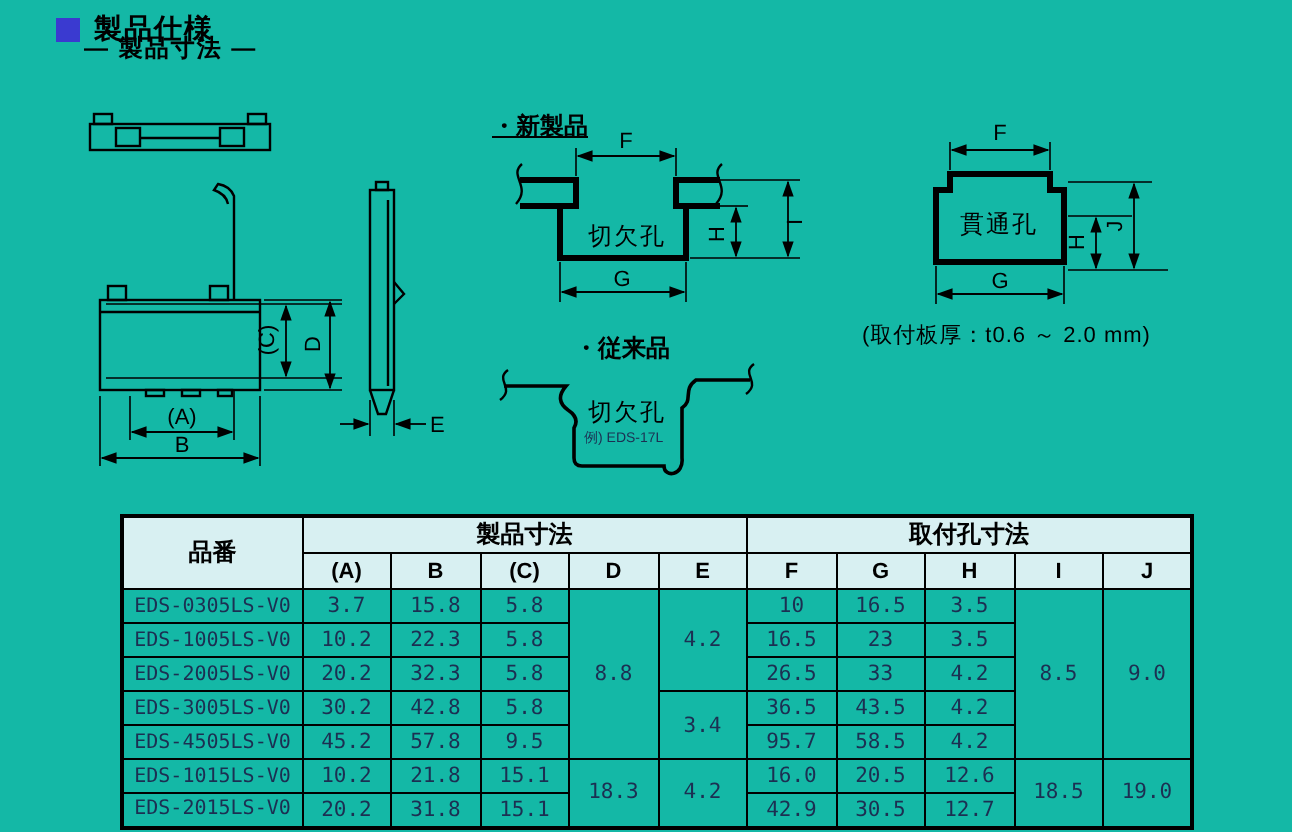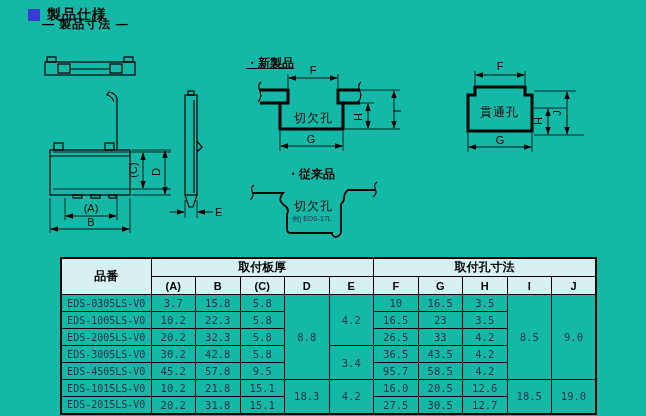--- a/index.html
+++ b/index.html
@@ -161,38 +161,39 @@
     <text class="dimt" x="64" y="86" text-anchor="middle">G</text>
 
     <line class="ext" x1="98" y1="50" x2="130" y2="50"></line>
     <line class="ext" x1="98" y1="33" x2="140" y2="33"></line>
     <line class="ext" x1="98" y1="77" x2="148" y2="77"></line>
     <line class="dim" x1="112" y1="51" x2="112" y2="76" marker-start="url(#a3)" marker-end="url(#a3)"></line>
     <line class="dim" x1="131" y1="34" x2="131" y2="76" marker-start="url(#a3)" marker-end="url(#a3)"></line>
     <text class="dimt" transform="rotate(-90,106,63)" x="106" y="63" text-anchor="middle">H</text>
     <text class="dimt" transform="rotate(-90,125,55)" x="125" y="55" text-anchor="middle">J</text>
   </svg>
+  <div class="abs note-text" style="left:431px;top:160px;">(取付板厚：t0.6 ～ 2.0 mm)</div>
 
   <div class="abs item-label" style="left:240px;top:166px;margin-left:47px;">・従来品</div>
   <svg class="abs" style="left:244px;top:176px;" width="140" height="70" viewBox="0 0 140 70">
     <path class="thin" d="M10,9 C3,14 14,18 6,24"></path>
     <path class="mid" d="M8,17 H39 Q33,24 40,29 Q46,33 43,38 L43,53 Q43,57 47,57 H88 C88,63 98,62 97,53 L97,28 C103,24 97,19 104,14 H131"></path>
     <path class="thin" d="M133,6 C126,11 137,15 129,21"></path>
     <text class="holet" x="50" y="34">切欠孔</text>
     <text style="font-size:7px;fill:#1c2f52;" x="48" y="45">例) EDS-17L</text>
   </svg>
 
   <table class="spec abs" style="left:60px;top:257px;border-radius:23px;">
     <colgroup>
         <col style="width:90px;">
       </colgroup>
     <thead>
       <tr class="h1row">
         <th rowspan="2" class="partno">品番</th>
-        <th colspan="5">取付板厚</th>
+        <th colspan="5">製品寸法</th>
         <th colspan="5">取付孔寸法</th>
       </tr>
       <tr class="h2row">
         <th>(A)</th>
         <th>B</th>
         <th>(C)</th>
         <th>D</th>
         <th>E</th>
         <th>F</th>
         <th>G</th>
@@ -263,20 +264,20 @@
         <td class="val">20.5</td>
         <td class="val">12.6</td>
         <td class="val" rowspan="2">18.5</td>
         <td class="val" rowspan="2">19.0</td>
       </tr>
       <tr class="drow">
         <td class="part">EDS-2015LS-V0</td>
         <td class="val">20.2</td>
         <td class="val">31.8</td>
         <td class="val">15.1</td>
-        <td class="val">27.5</td>
+        <td class="val">42.9</td>
         <td class="val">30.5</td>
         <td class="val">12.7</td>
       </tr>
     </tbody>
   </table>
 
 </div>
 
 </body></html>

